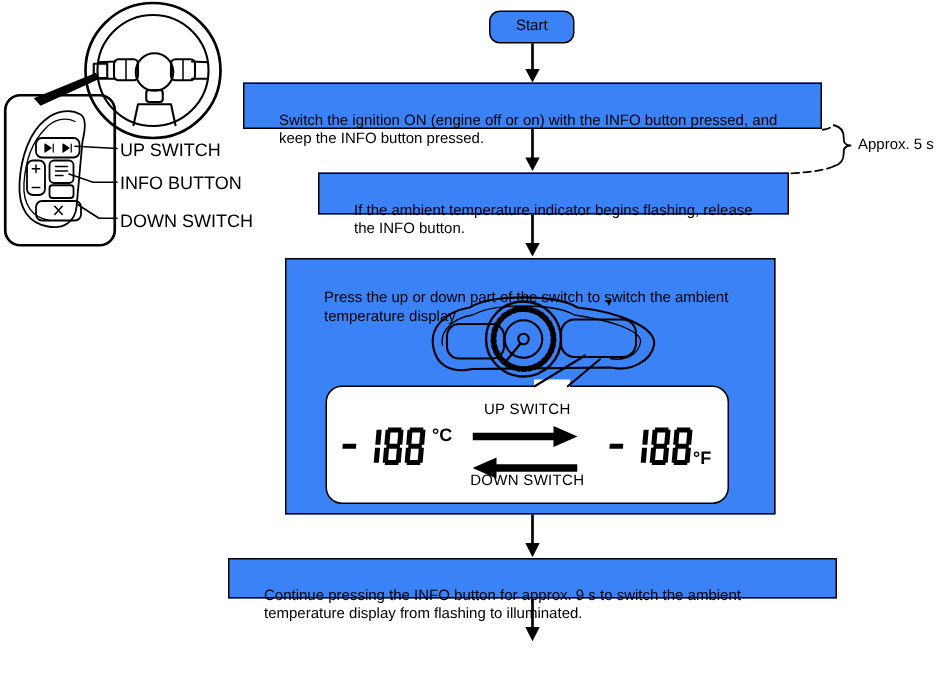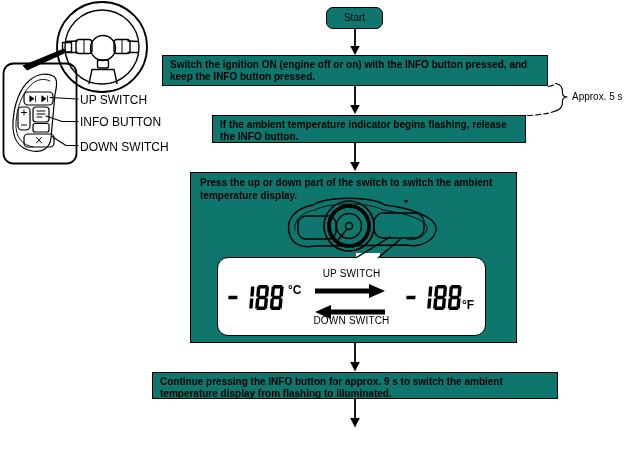--- a/index.html
+++ b/index.html
@@ -1,21 +1,21 @@
 <!DOCTYPE html>
 <html><head>
 <meta charset="utf-8">
 <style>
   html,body{margin:0;padding:0;background:#fff;}
   .page{position:relative;width:625px;height:452px;background:#fff;overflow:hidden;
         font-family:"Liberation Sans",sans-serif;color:#000;}
   .art{position:absolute;left:0;top:0;pointer-events:none;}
-  .box{position:absolute;border:1.5px solid #000;background:#0f766e;box-sizing:border-box;
+  .box{position:absolute;border:1.5px solid #000;background:#3b82f6;box-sizing:border-box;
        font-size:10px;line-height:12.5px;}
-  .box p{margin:0;padding:2.5px 7px;font-weight:bold;}
+  .box p{margin:16px;padding:2.5px 7px;}
   .rounded{border-radius:7px;display:flex;align-items:center;justify-content:center;}
   .lbl{position:absolute;font-size:12px;white-space:nowrap;}
   .note{position:absolute;font-size:10px;white-space:nowrap;}
   .display{position:absolute;left:26px;top:84px;width:269px;height:79px;
            border:1.5px solid #000;border-radius:11px;background:#fff;box-sizing:border-box;}
   .dispLbl{position:absolute;left:0;right:0;text-align:center;font-size:10px;letter-spacing:.2px;}
   .unit{position:absolute;font-size:12px;font-weight:bold;}
   .seg{position:absolute;fill:#000;}
 </style>
 </head>

